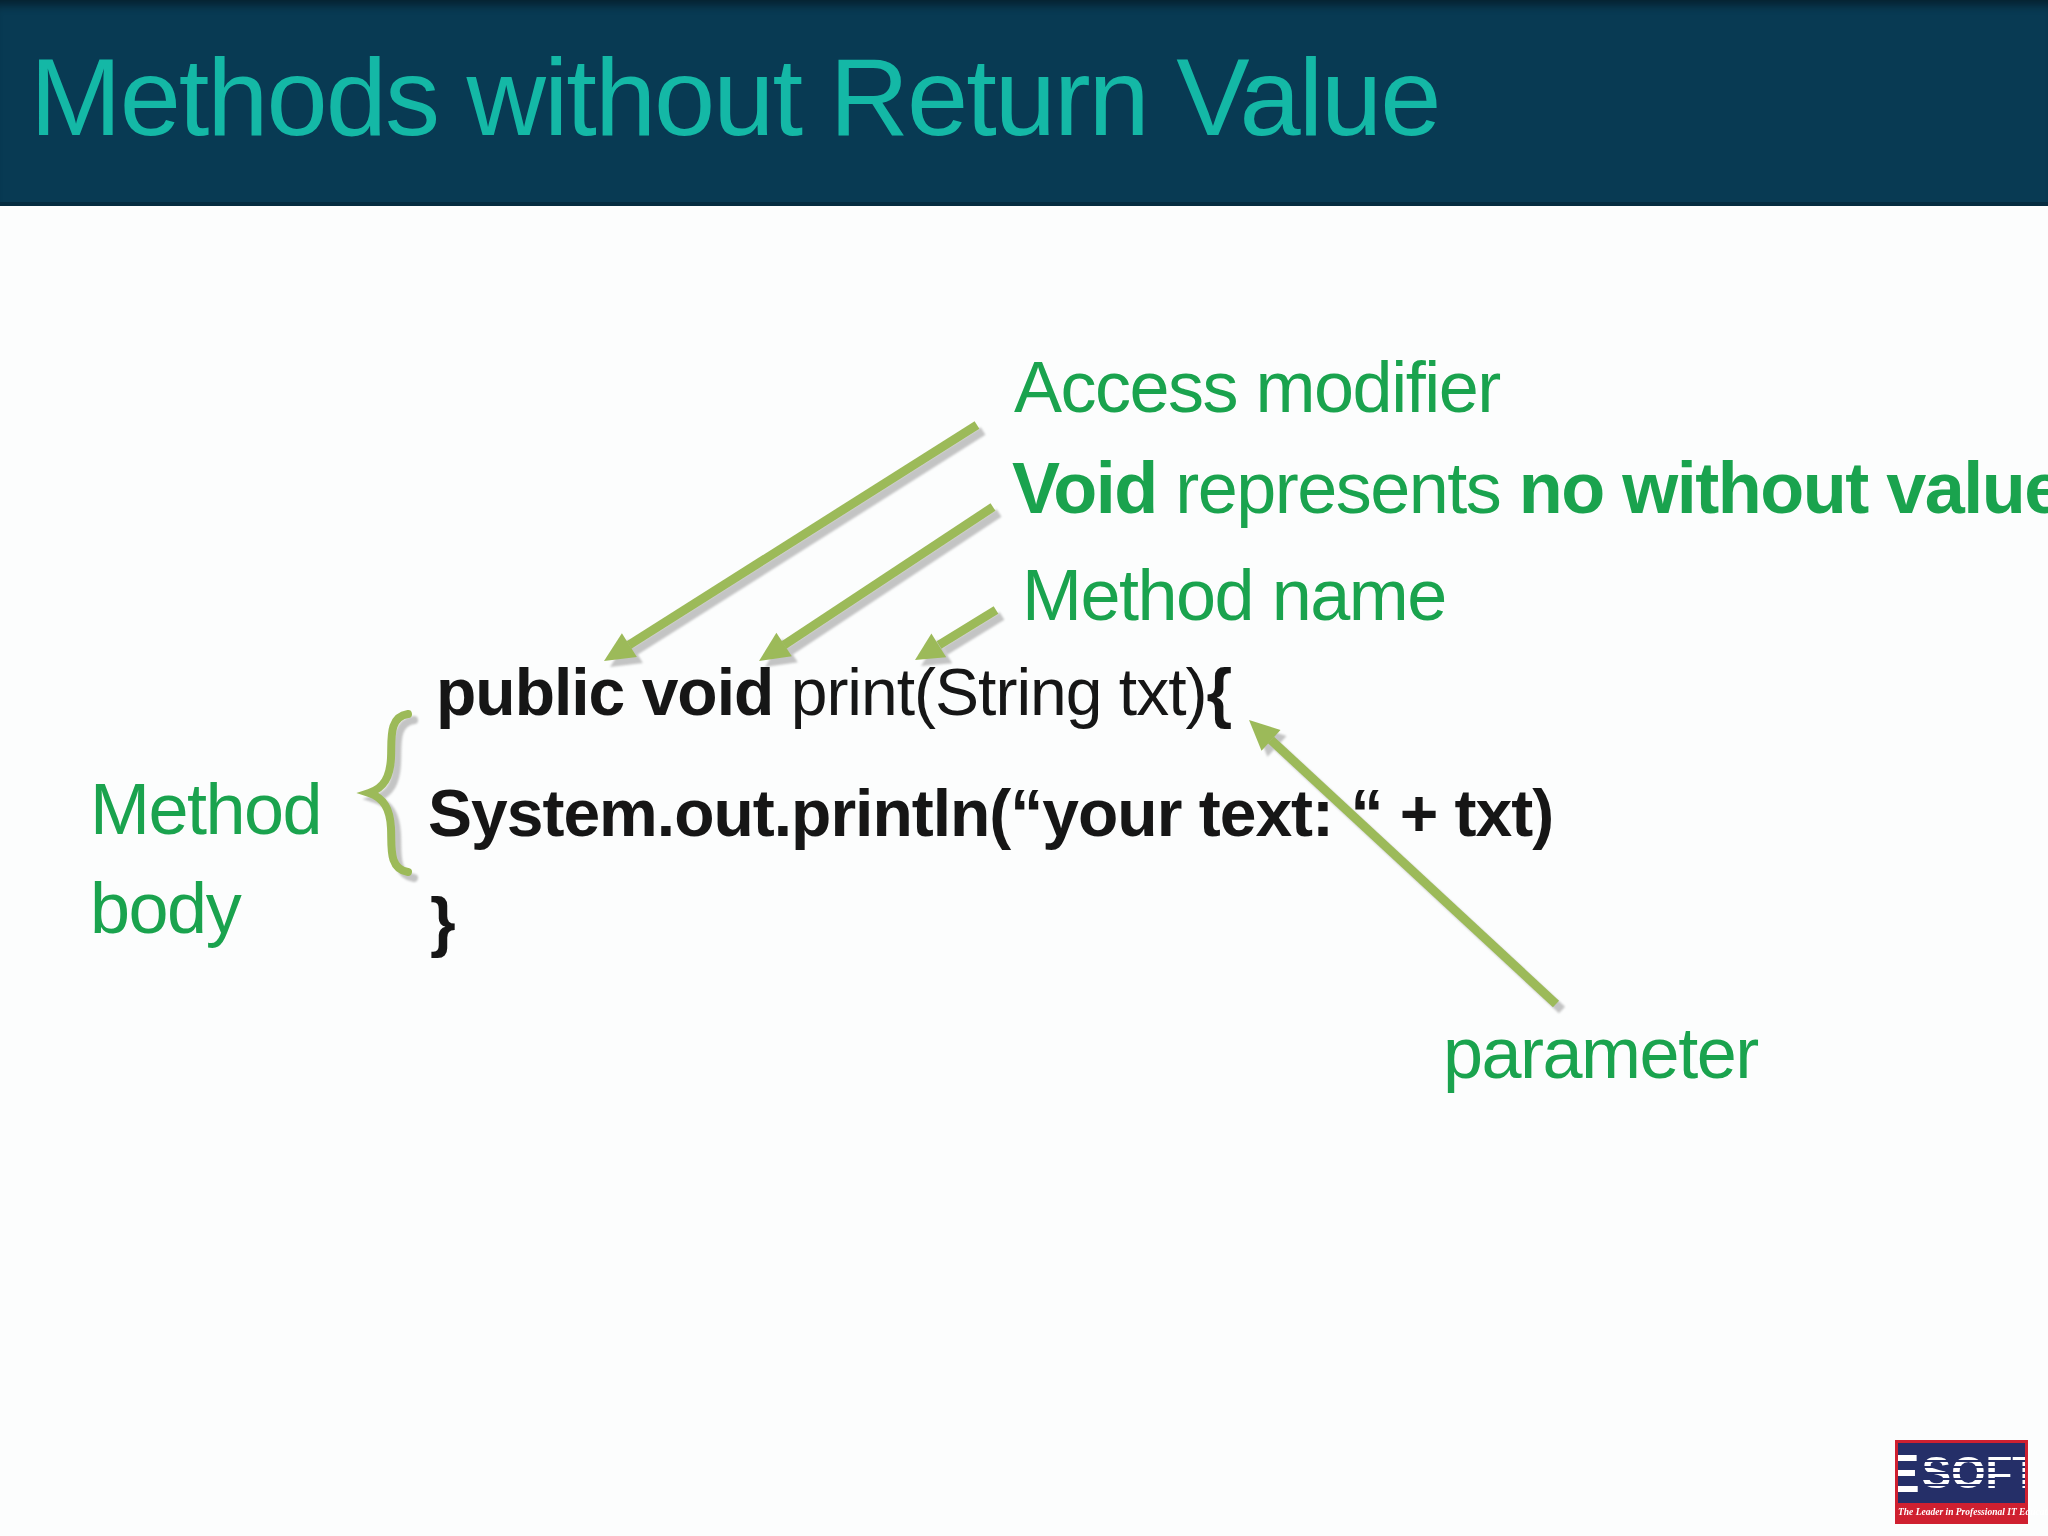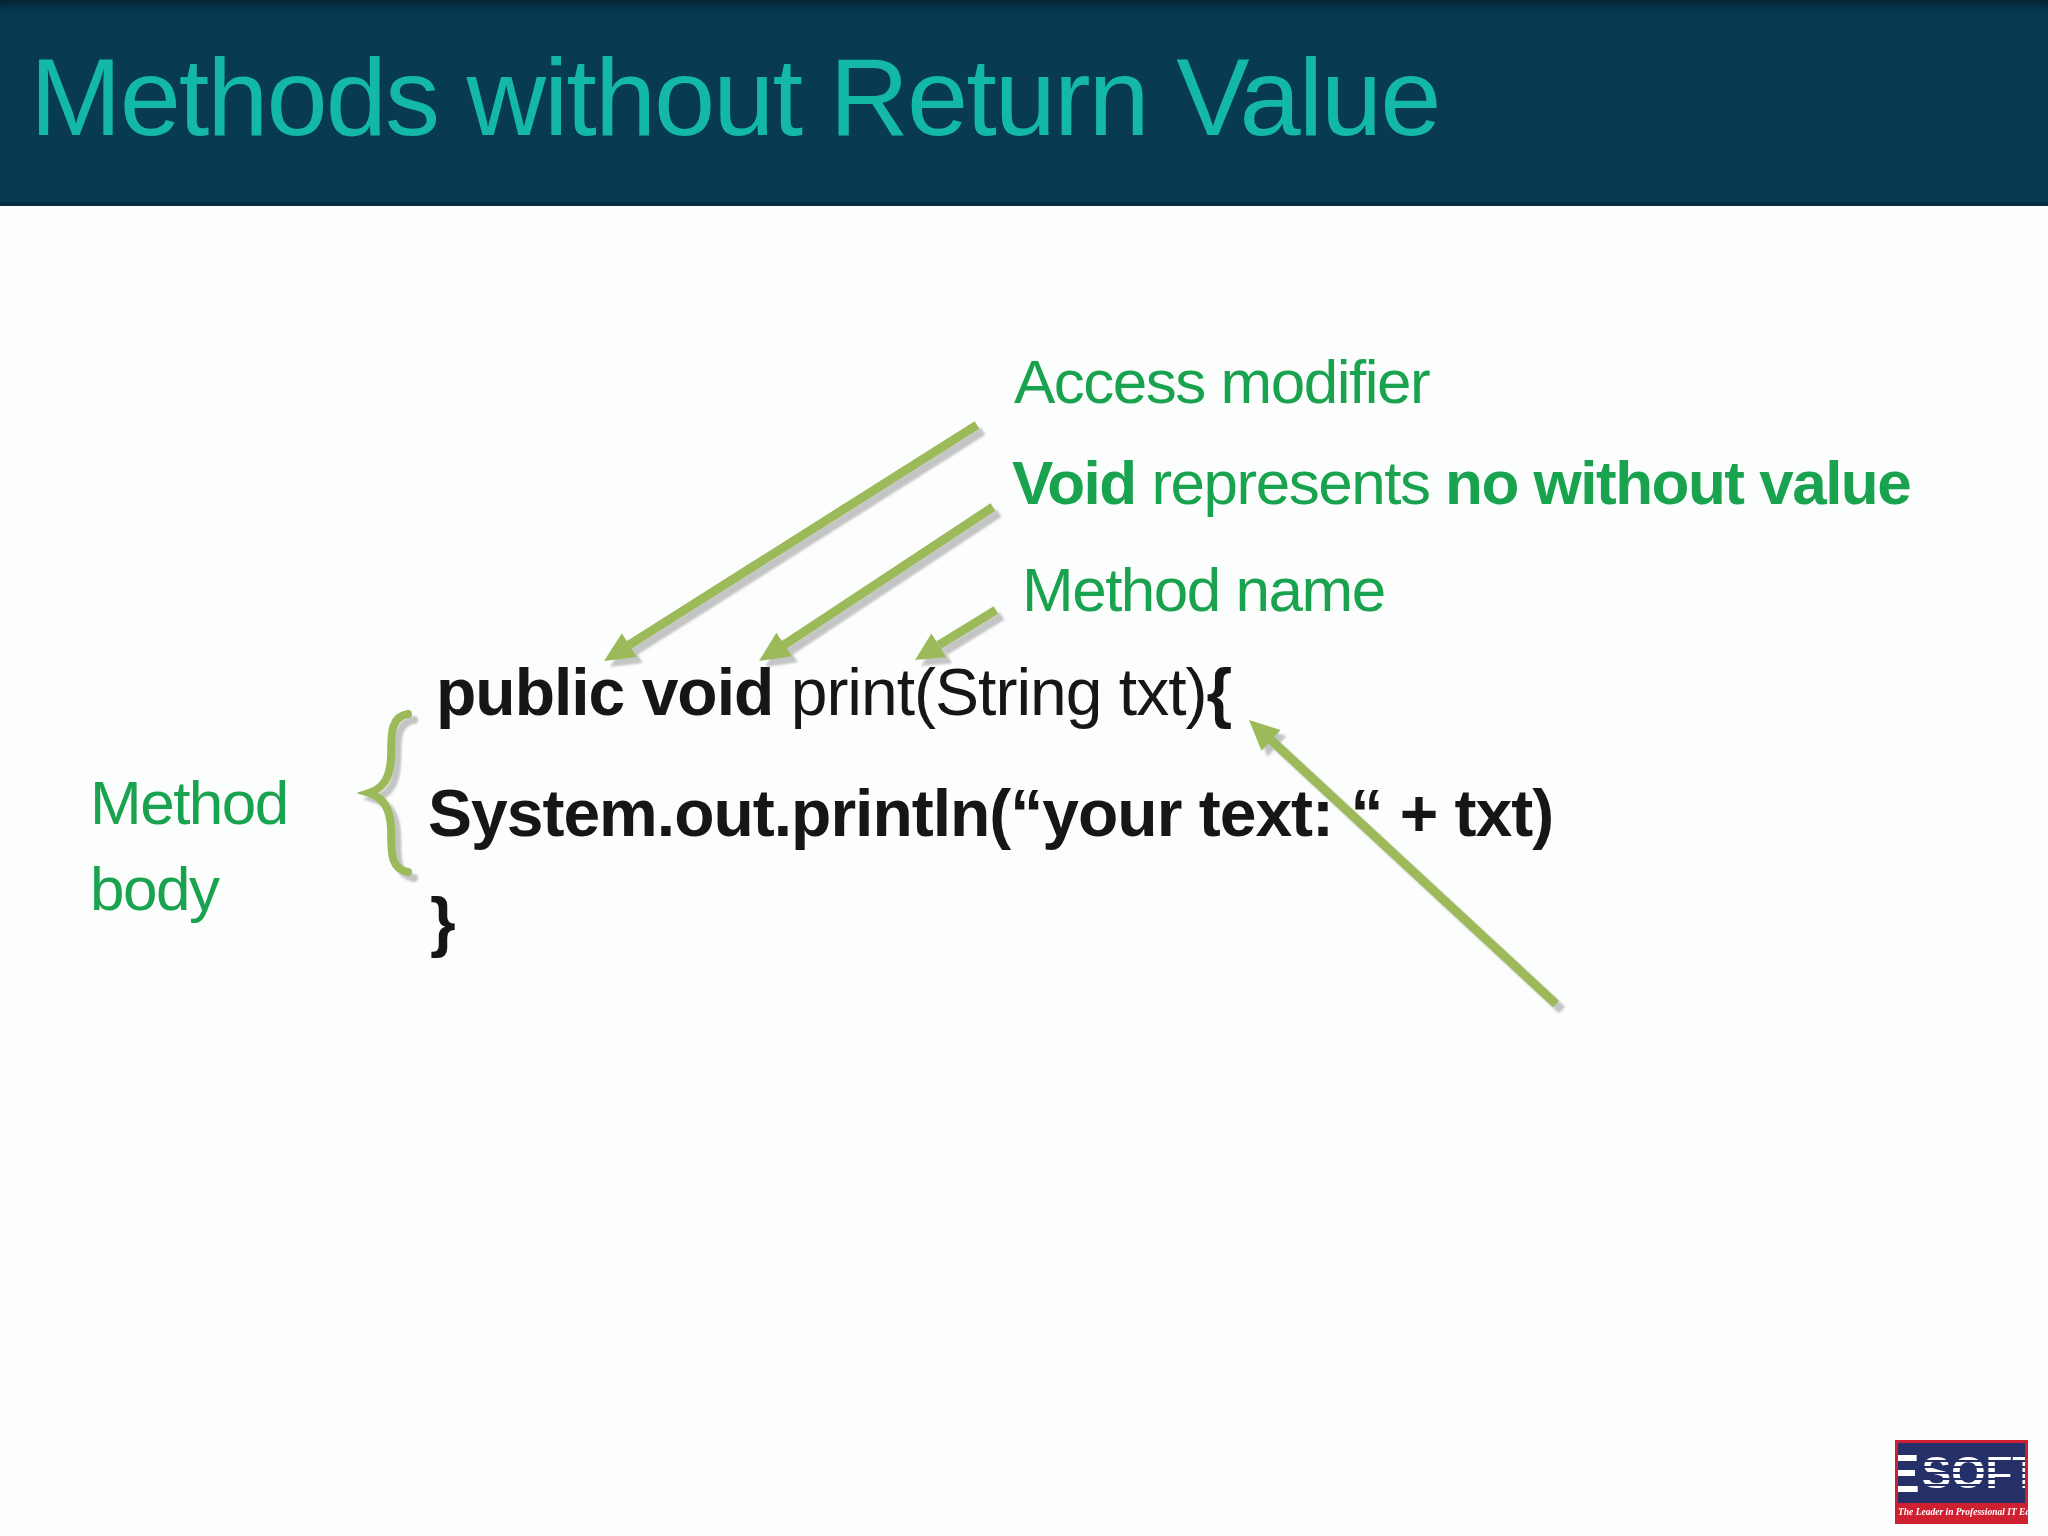--- a/index.html
+++ b/index.html
@@ -29,21 +29,21 @@
     box-sizing:border-box;
   }
   .title{
     position:absolute;left:30px;top:42px;
     font-size:110px;line-height:1;font-weight:400;
     letter-spacing:-2px;color:#14b8a6;white-space:nowrap;
   }
   
   .glabel{
     position:absolute;color:var(--label-green);
-    font-size:62px;line-height:1;letter-spacing:-1.5px;white-space:nowrap;
+    font-size:72px;line-height:1;letter-spacing:-1.5px;white-space:nowrap;
   }
   .glabel b{font-weight:700;}
   .lbl-access{left:1014px;top:351px;}
   .lbl-void{left:1012px;top:452px;}
   .lbl-methodname{left:1022px;top:559px;}
   .lbl-methodbody{left:90px;top:760px;line-height:1.38;}
   .lbl-parameter{left:1443px;top:1017px;}
   
   .code{
     position:absolute;color:var(--code-black);
@@ -127,20 +127,21 @@
   </svg>
 
   <div class="glabel lbl-access">Access modifier</div>
 
   <div class="glabel lbl-void"><b>Void </b><span>represents </span><b>no without value</b></div>
 
   <div class="glabel lbl-methodname">Method name</div>
 
   <div class="glabel lbl-methodbody"><span>Method</span><br><span>body</span></div>
 
+  <div class="glabel lbl-parameter">parameter</div>
 
   <div class="code code-line1"><span>public void </span><span class="reg">print(String txt)</span><span>{</span></div>
 
   <div class="code code-line2">System.out.println(“your text: “ + txt)</div>
 
   <div class="code code-line3">}</div>
 
   <div class="logo">
     <div class="logo-row">
       <span class="logo-e">E</span>

